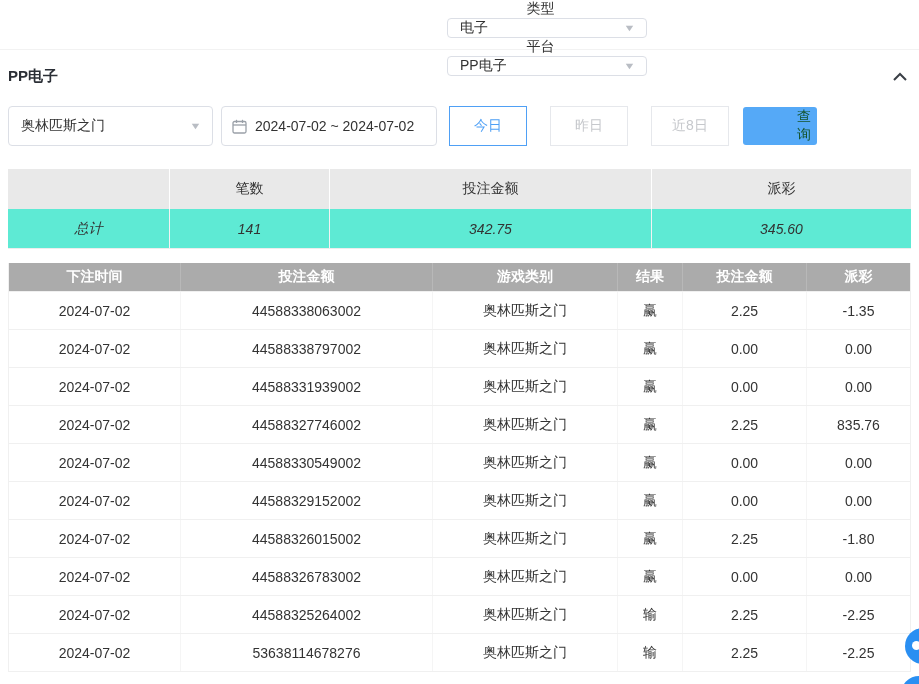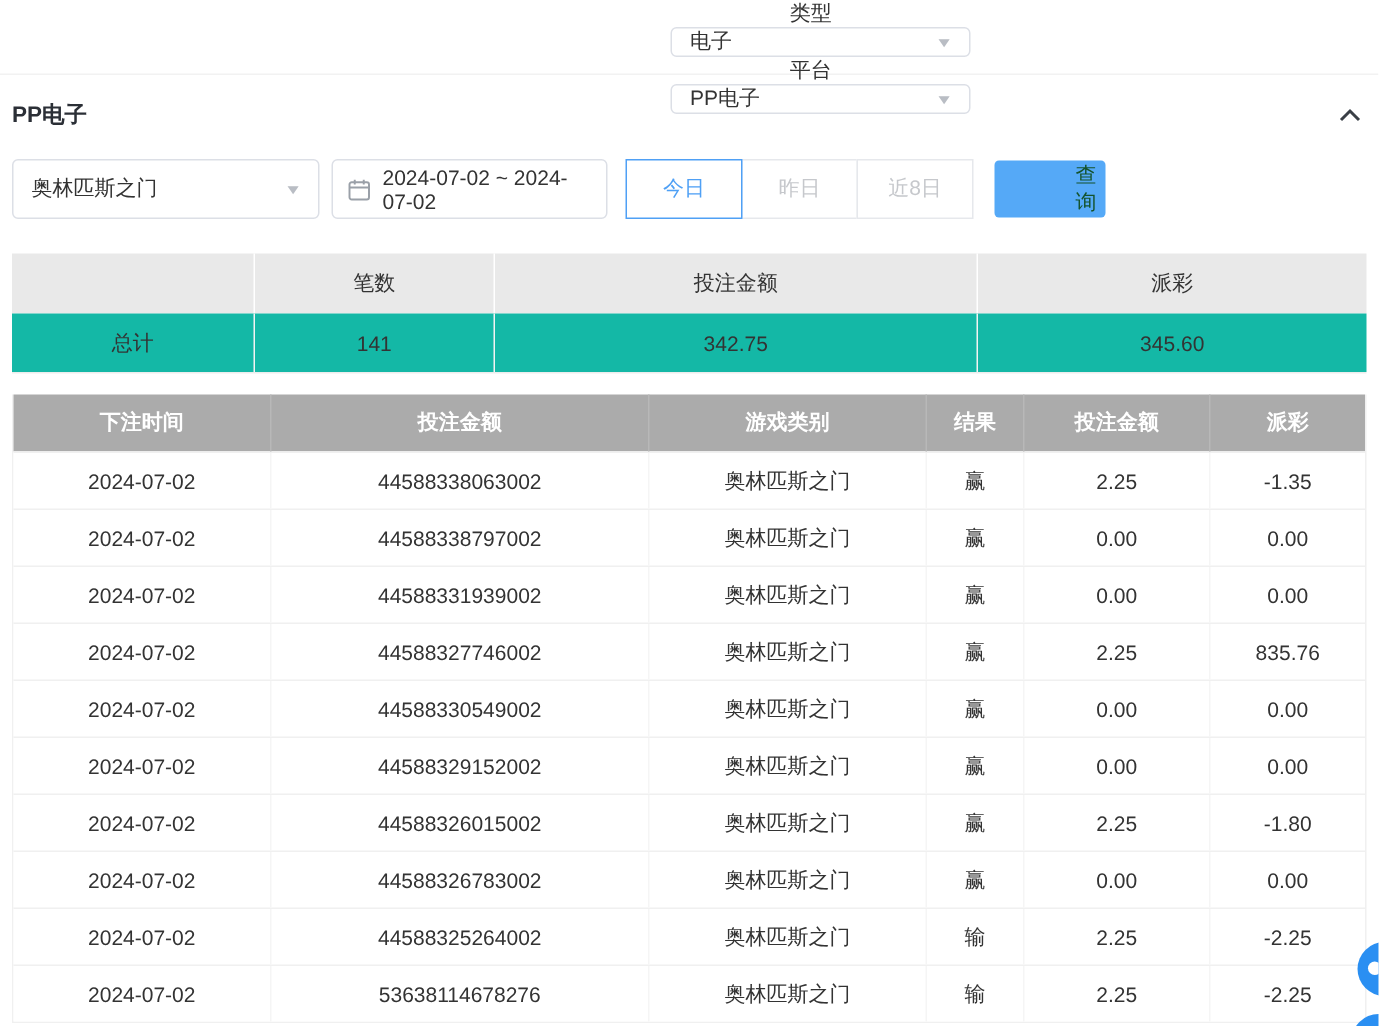--- a/index.html
+++ b/index.html
@@ -23,50 +23,50 @@
   
   .section-head { display:flex; align-items:center; justify-content:space-between; padding:17px 12px 12px 8px; }
   .section-title { font-size:15px; font-weight:bold; color:#2b2f36; }
   .chevron-up { width:14px; height:9px; cursor:pointer; }
   .chevron-up svg { display:block; }
 
   
   .filter-row { display:flex; align-items:center; padding:8px 8px 0 8px; }
   .game-select { width:205px; height:40px; }
   .date-input {
-    width:184px; height:40px; margin-left:8px; border:1px solid #dcdfe6; border-radius:4px;
+    width:216px; height:40px; margin-left:8px; border:1px solid #dcdfe6; border-radius:4px;
     display:flex; align-items:center; padding:0 10px; font-size:14px; color:#333; cursor:pointer; background:#fff;
   }
   .cal-icon { margin-right:8px; display:flex; }
-  .btn-group { display:flex; margin-left:12px; }
+  .btn-group { display:flex; margin-left:12px;gap:24px; }
   .range-btn {
     width:78px; height:40px; background:#fff; border:1px solid #e6e8ec;
     font-size:14px; color:#c6c8cc; display:flex; align-items:center; justify-content:center; cursor:pointer;
   }
   .range-btn + .range-btn { margin-left:-1px; }
   .range-btn.active { border-color:#4fa0f5; color:#4fa0f5; position:relative; z-index:1; }
   .query-btn {
     margin-left:14px; width:74px; height:38px; background:#55a9f7; color:#14532d;
     border:none; border-radius:3px; font-size:14px; cursor:pointer; display:flex; align-items:center; justify-content:center;padding-left:48px;
   }
 
   
   .summary { margin:23px 8px 0 8px; font-size:14px; }
   .s-row { display:flex; height:40px; }
   .s-row .cell { display:flex; align-items:center; justify-content:center; }
   .s-head .cell { background:#e9e9e9; border-right:1px solid #fff; color:#333; }
   .s-head .cell:last-child { border-right:none; }
   .s-data { border-bottom:1px solid #ededed; }
-  .s-data .cell { background:#14b8a6; border-right:1px solid #f3f3f3; }
+  .s-data .cell { background:#5eead4; border-right:1px solid #f3f3f3;font-style:italic; }
   .s-data .cell:last-child { border-right:none; }
   .sc1 { width:162px; } .sc2 { width:160px; } .sc3 { width:322px; } .sc4 { flex:1; }
 
   
   .table { margin:14px 8px 0 8px; border:1px solid #f0f0f0; border-top:none; font-size:14px; }
-  .t-head { display:flex; height:38px; background:#ababab; color:#fff; font-weight:bold; }
+  .t-head { display:flex; height:28px; background:#ababab; color:#fff; font-weight:bold; }
   .t-head .cell { display:flex; align-items:center; justify-content:center; border-right:1px solid #b8b8b8; }
   .t-head .cell:last-child { border-right:none; }
   .t-row { display:flex; height:38px; background:#fff; border-top:1px solid #f0f0f0; }
   .t-row:first-of-type { border-top:none; }
   .t-row .cell { display:flex; align-items:center; justify-content:center; border-right:1px solid #f5f5f5; color:#333; }
   .t-row .cell:last-child { border-right:none; }
   .c-time { width:172px; } .c-id { width:252px; } .c-game { width:185px; }
   .c-result { width:65px; } .c-amount { width:124px; } .c-payout { flex:1; }
   .neg { color:#f25f5f; }
 

